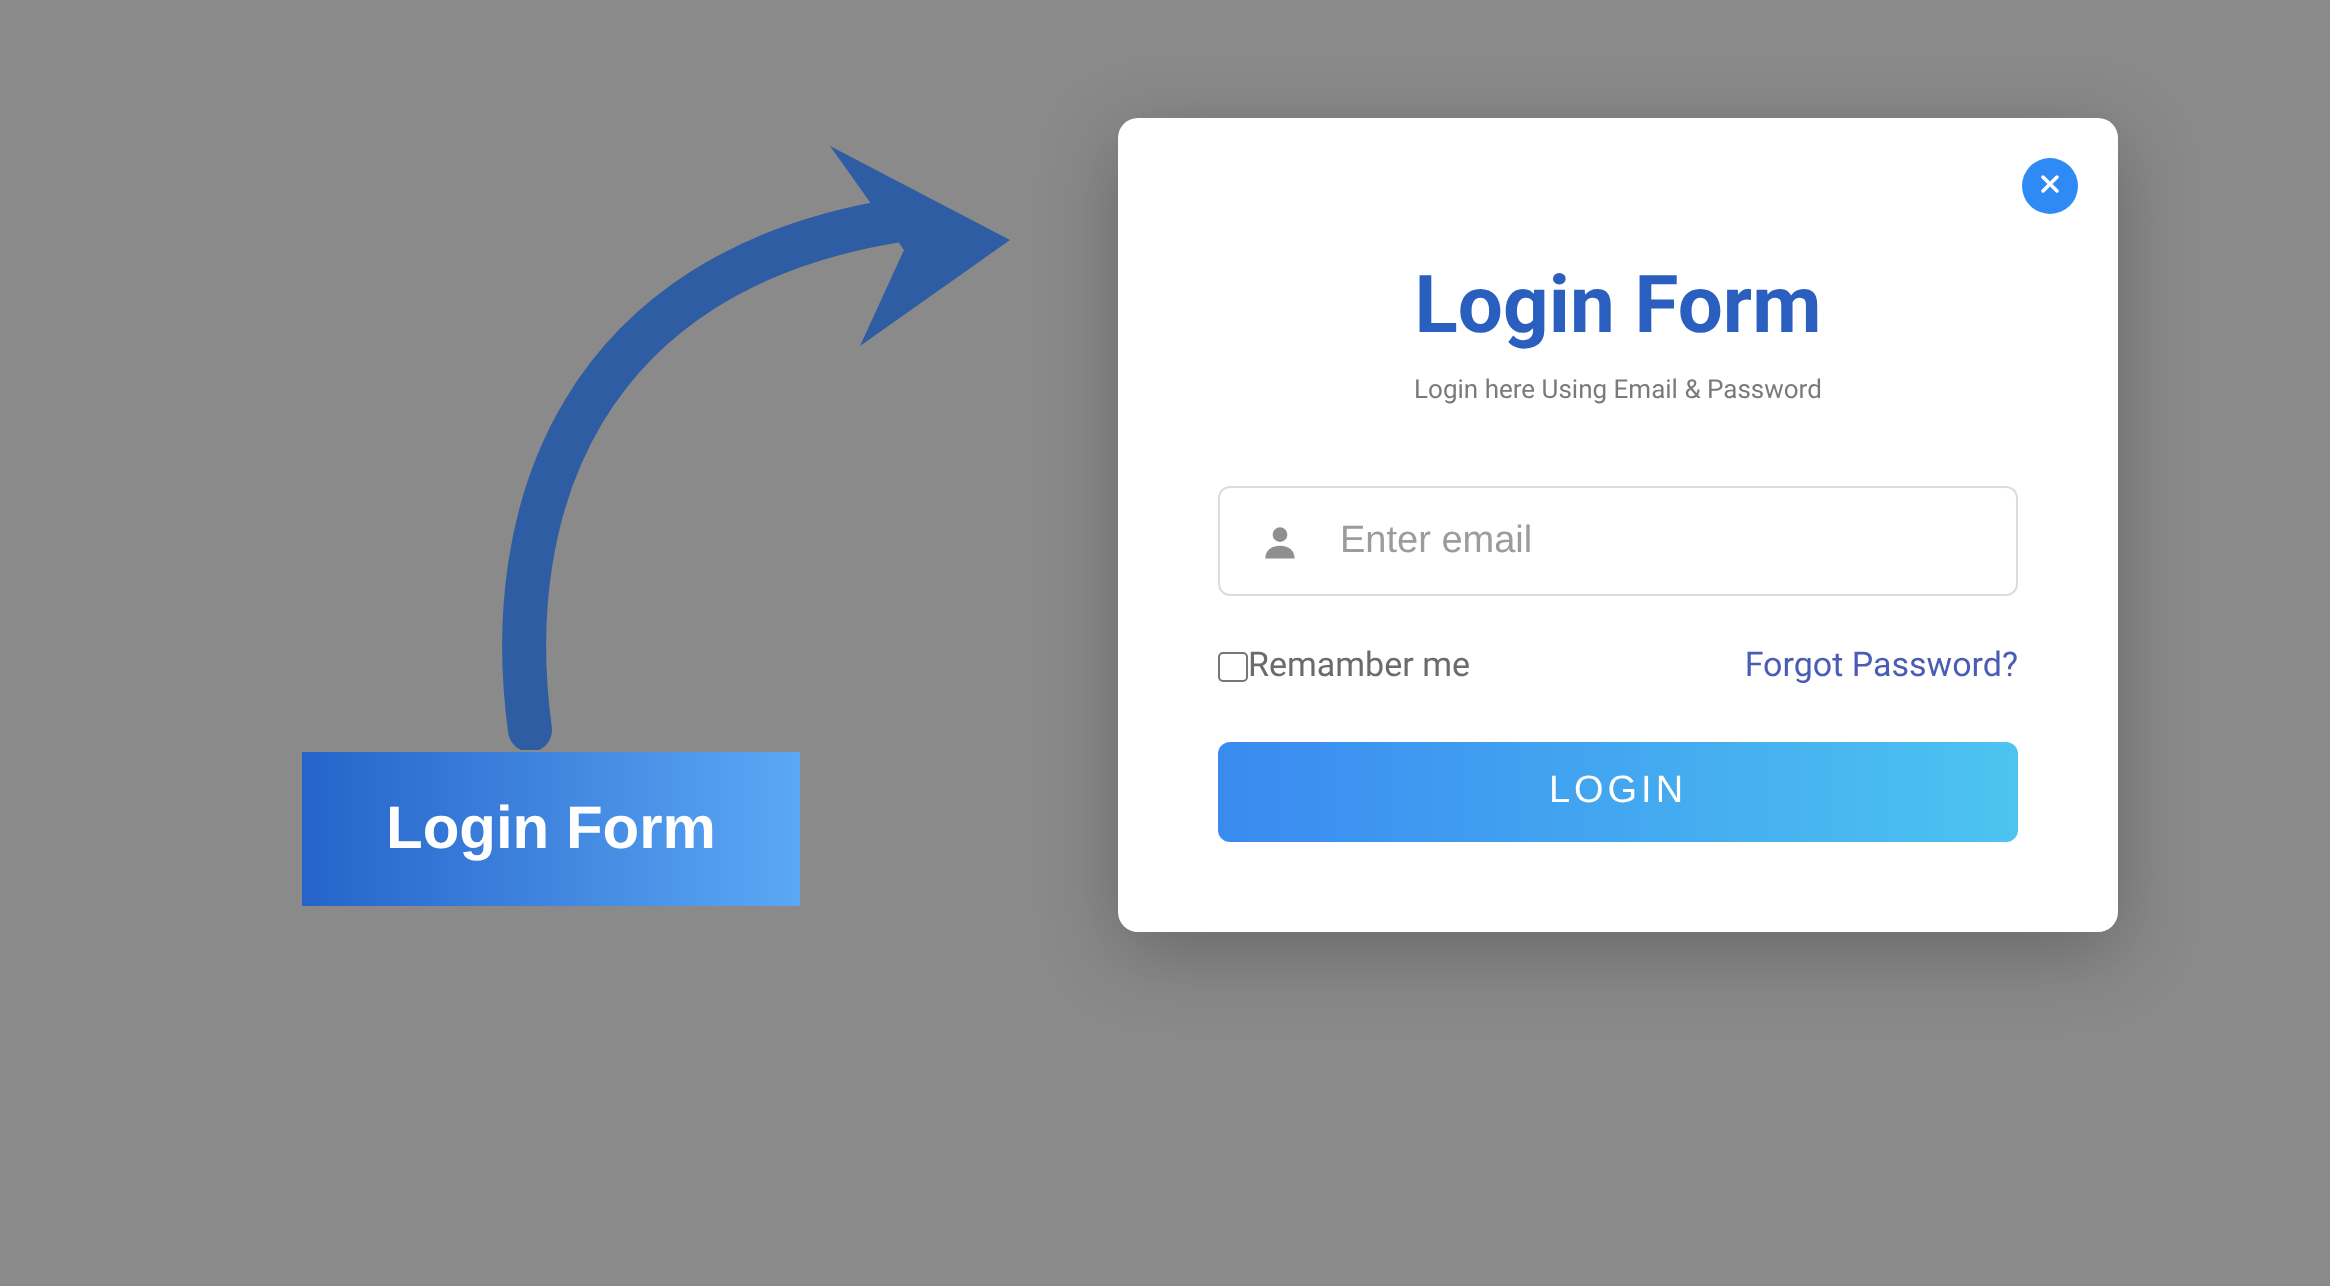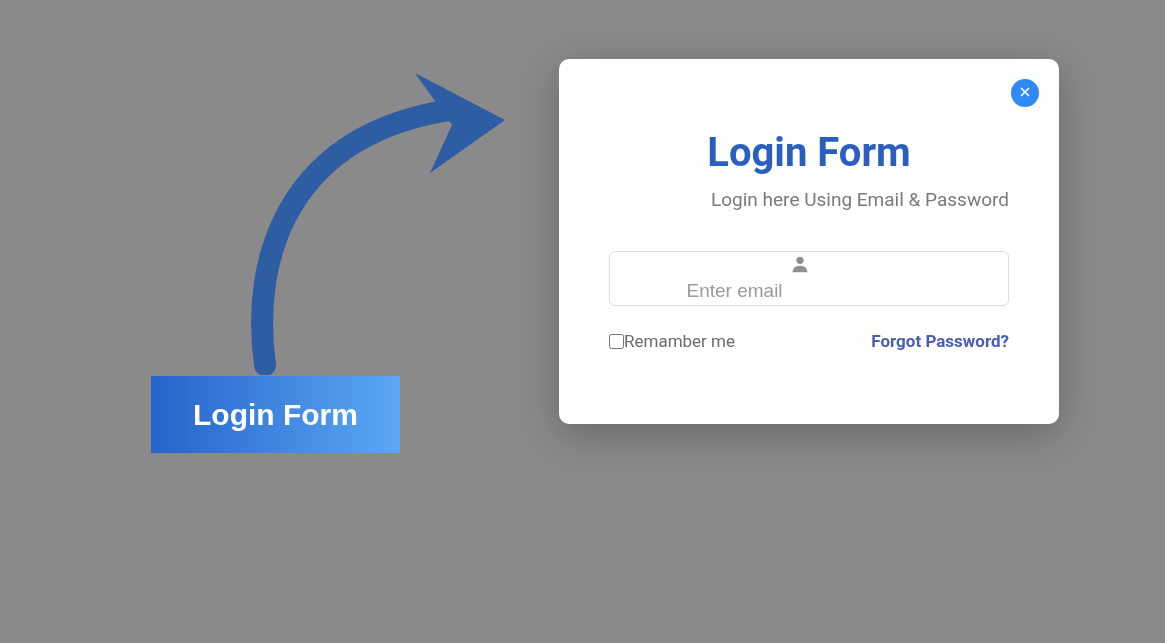--- a/index.html
+++ b/index.html
@@ -71,35 +71,34 @@
       height: 12px;
     }
     .modal-title {
       text-align: center;
       font-size: 40px;
       font-weight: 700;
       color: #2a5fbf;
       margin-bottom: 12px;
     }
     .modal-subtitle {
-      text-align: right;
-      font-size: 19px;
+      text-align: center;
+      font-size: 13px;
       color: #7a7a7a;
       margin-bottom: 40px;
     }
     .input-group {
       display: flex;
       align-items: center;
       border: 1px solid #dcdcdc;
       border-radius: 6px;
       height: 55px;
       padding: 0 18px;
       margin-bottom: 25px;
       background: #fff;
-      flex-direction: column;
     }
     .input-icon {
       width: 24px;
       height: 24px;
       color: #8f8f8f;
       flex-shrink: 0;
       margin-right: 18px;
       display: flex;
       align-items: center;
       justify-content: center;
@@ -129,21 +128,20 @@
     }
     .remember-wrap input[type="checkbox"] {
       width: 15px;
       height: 15px;
       cursor: pointer;
     }
     .forgot-link {
       color: #4a5db5;
       text-decoration: none;
       cursor: pointer;
-      font-weight: bold;
     }
     .login-submit {
       width: 100%;
       height: 50px;
       background: linear-gradient(to right, #3a8af0, #4cc4f0);
       border: none;
       border-radius: 6px;
       color: #fff;
       font-size: 19px;
       letter-spacing: 2px;
@@ -189,13 +187,16 @@
 
 
   <div class="options-row">
     <label class="remember-wrap">
       <input type="checkbox" style="">
       <span>Remamber me</span>
     </label>
     <a class="forgot-link">Forgot Password?</a>
   </div>
 
+  <button class="login-submit">
+    <span>LOGIN</span>
+  </button>
 </div>
 
 </body></html>

